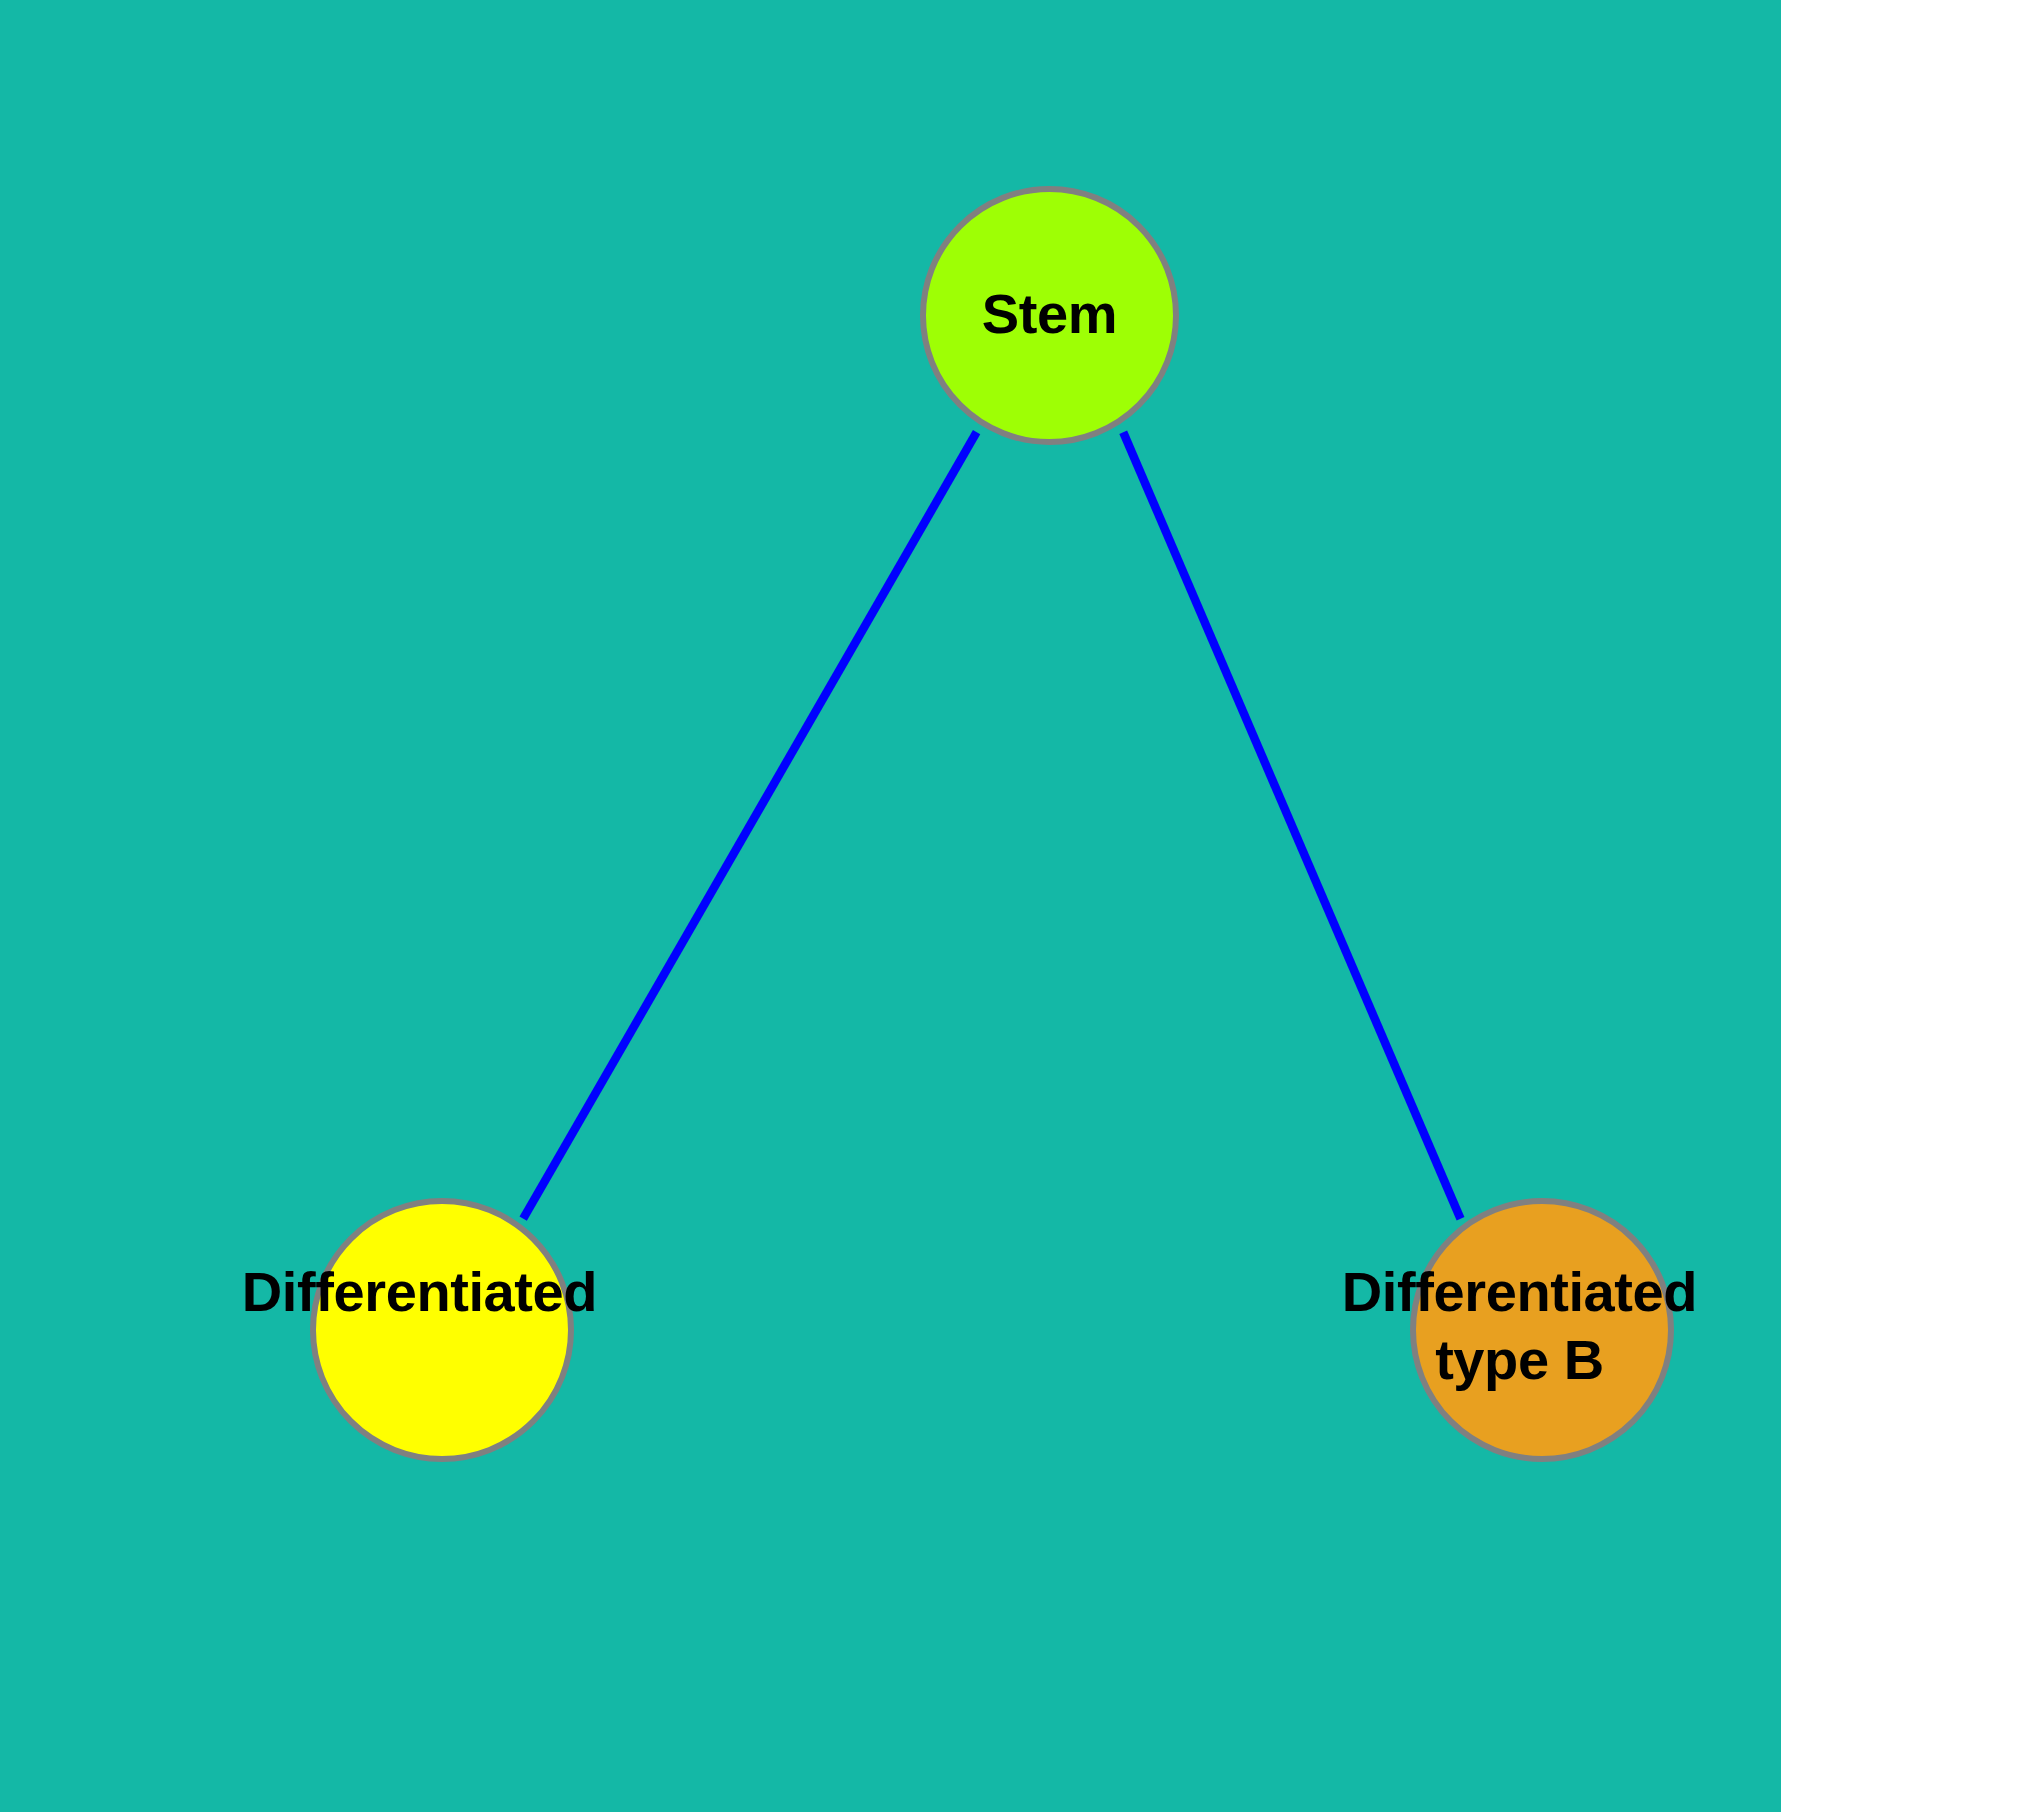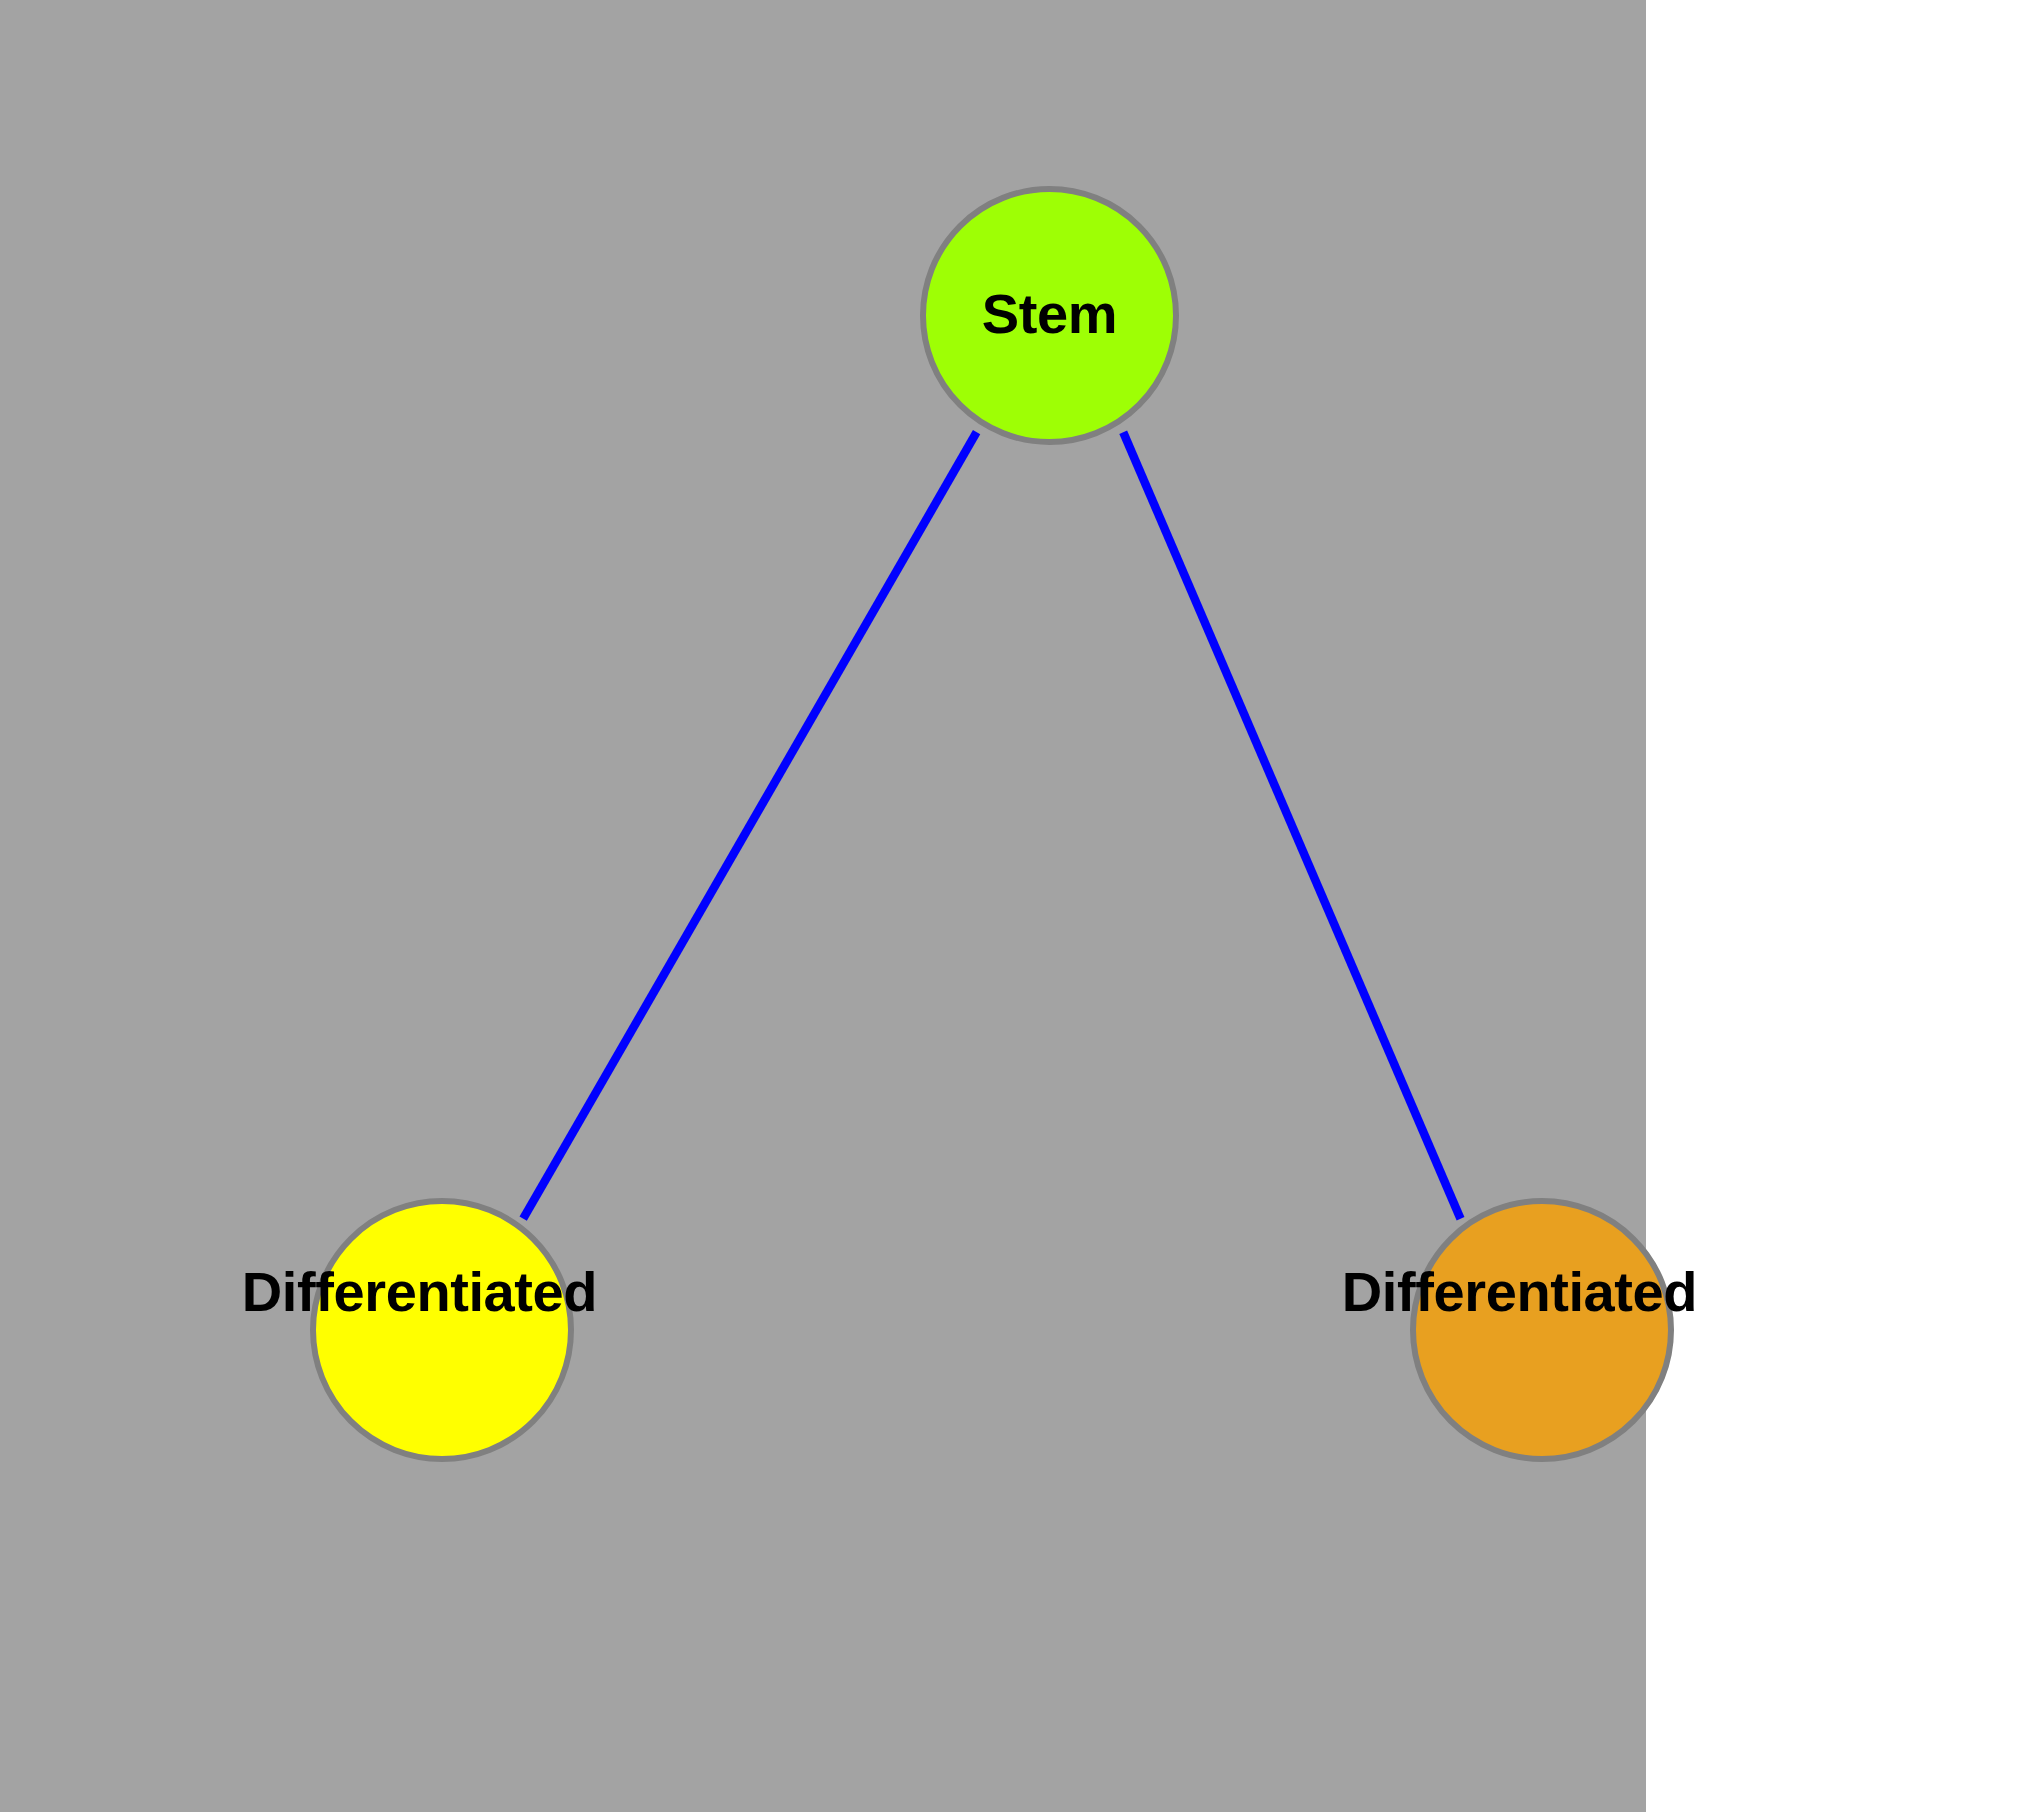--- a/index.html
+++ b/index.html
@@ -8,23 +8,23 @@
     padding: 0;
   }
   body {
     width: 2021px;
     height: 1812px;
     overflow: hidden;
     font-family: "Liberation Sans", sans-serif;
   }
   #graph-canvas {
     position: relative;
-    width: 1646px;
+    width: 1781px;
     height: 1812px;
-    background: #a3a3a3;
+    background: #14b8a6;
   }
   #edge-layer {
     position: absolute;
     left: 0;
     top: 0;
     width: 2021px;
     height: 1812px;
   }
   .node {
     position: absolute;
@@ -100,16 +100,17 @@
   <div class="node-label" id="label-stem">
     <span>Stem</span>
   </div>
 
   <div class="node-label" id="label-diff-a">
     <div>Differentiated</div>
   </div>
 
   <div class="node-label" id="label-diff-b">
     <div>Differentiated</div>
+    <div>type B</div>
   </div>
 
 </div>
 
 
 </body></html>

